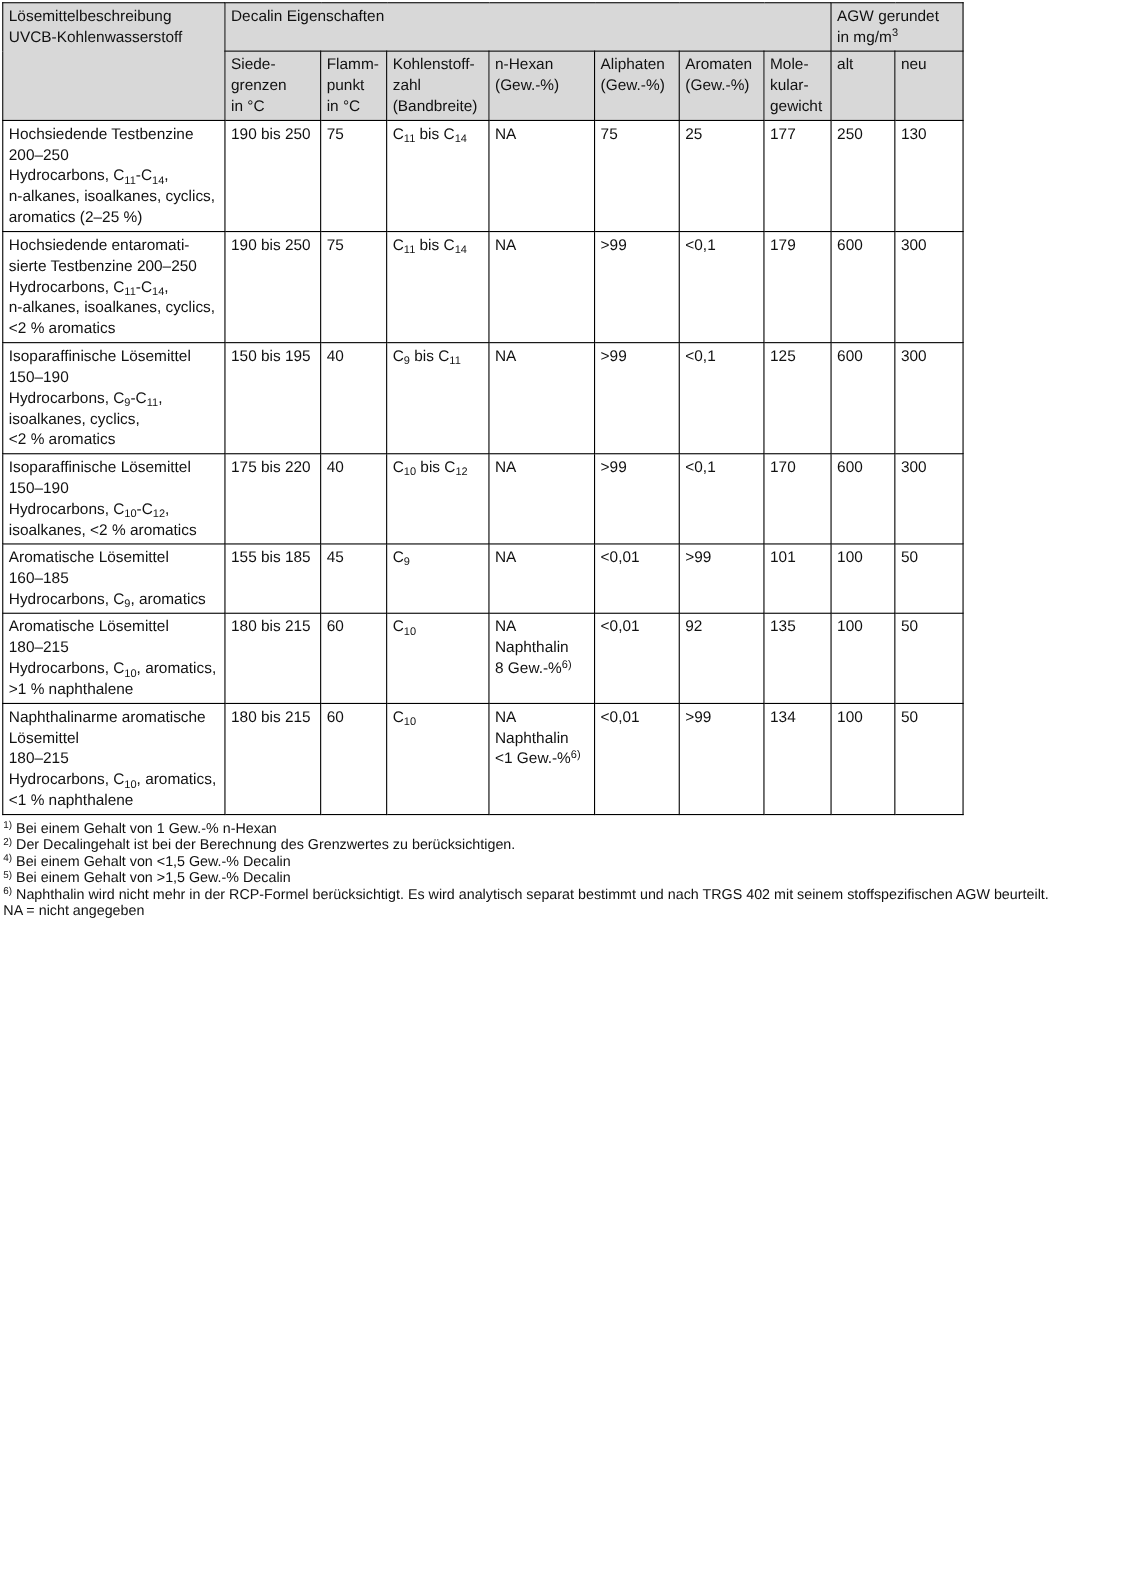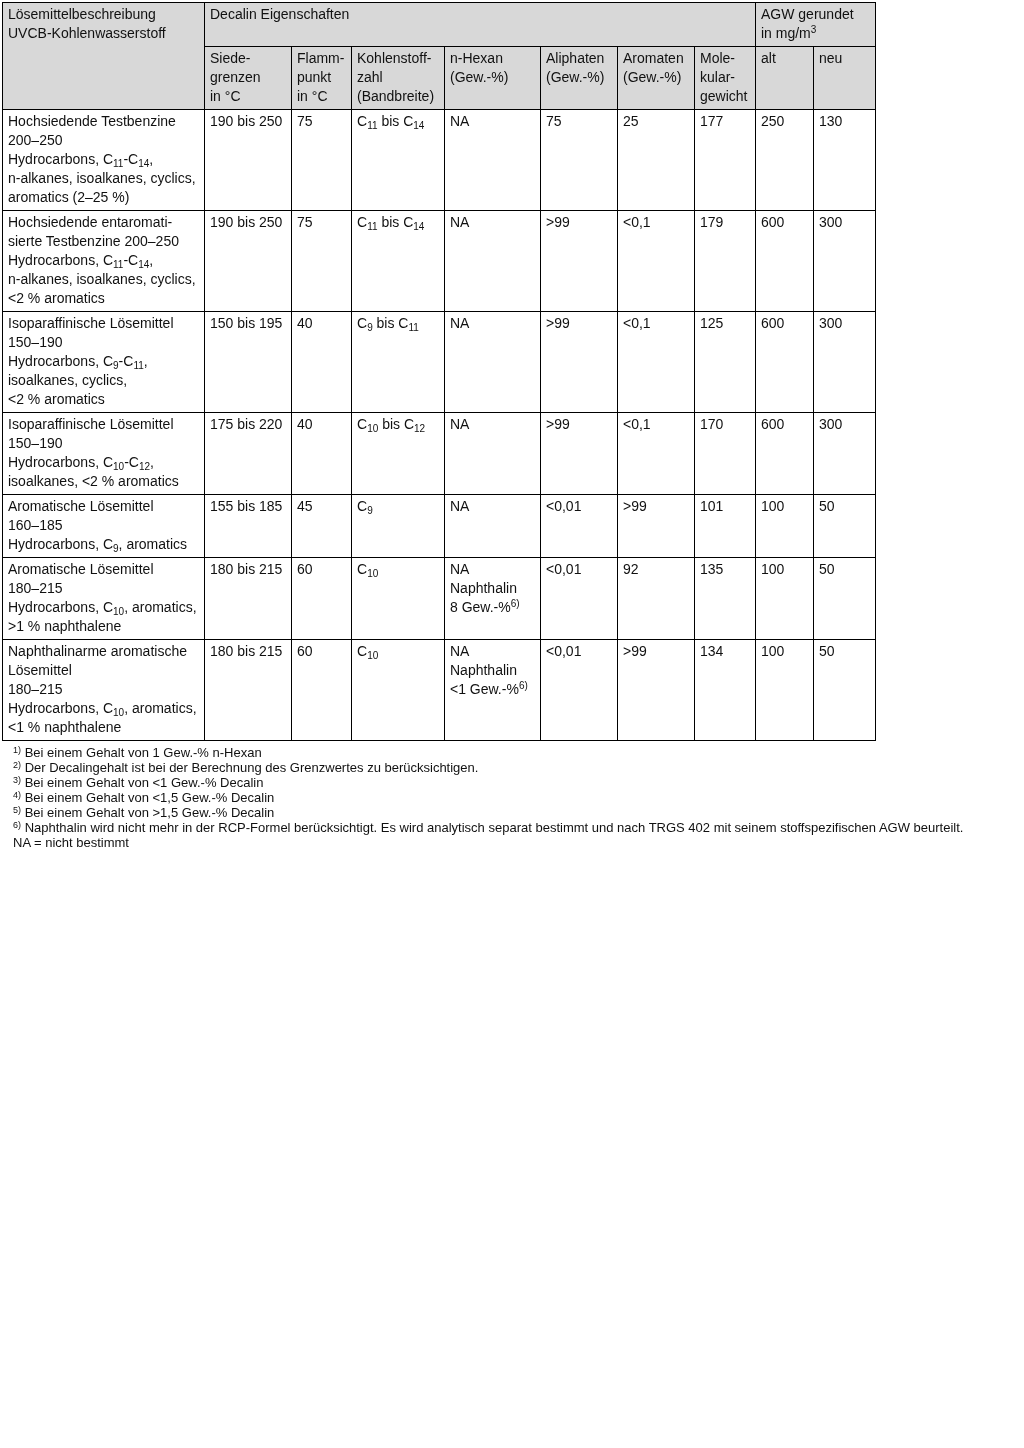--- a/index.html
+++ b/index.html
@@ -43,21 +43,20 @@
     position: relative;
     vertical-align: baseline;
   }
   sub { top: 3px; text-align: center; }
   sup { top: -5px; }
   .footnotes {
     margin-top: 4px;
     padding-left: 1px;
     font-size: 13px;
     line-height: 15px;
-    margin-left: 10px;
   }
   .footnotes .fn { white-space: nowrap; }
   .footnotes sup { font-size: 9px; top: -4px; }
 </style>
 </head>
 <body>
 
 <div class="page">
 
   <table class="solvent-table">
@@ -181,20 +180,19 @@
       <td>134</td>
       <td class="c-center">100</td>
       <td>50</td>
     </tr>
   </tbody>
   </table>
 
   <div class="footnotes">
     <div class="fn"><sup>1)</sup> Bei einem Gehalt von 1 Gew.-% n-Hexan</div>
     <div class="fn"><sup>2)</sup> Der Decalingehalt ist bei der Berechnung des Grenzwertes zu berücksichtigen.</div>
-    <div class="fn"><sup>3)</sup> Bei einem Gehalt von &lt;1 Gew.-% Decalin</div>
     <div class="fn"><sup>4)</sup> Bei einem Gehalt von &lt;1,5 Gew.-% Decalin</div>
     <div class="fn"><sup>5)</sup> Bei einem Gehalt von &gt;1,5 Gew.-% Decalin</div>
     <div class="fn"><sup>6)</sup> Naphthalin wird nicht mehr in der RCP-Formel berücksichtigt. Es wird analytisch separat bestimmt und nach TRGS 402 mit seinem stoffspezifischen AGW beurteilt.</div>
-    <div class="fn">NA = nicht bestimmt</div>
+    <div class="fn">NA = nicht angegeben</div>
   </div>
 
 </div>
 
 </body></html>

